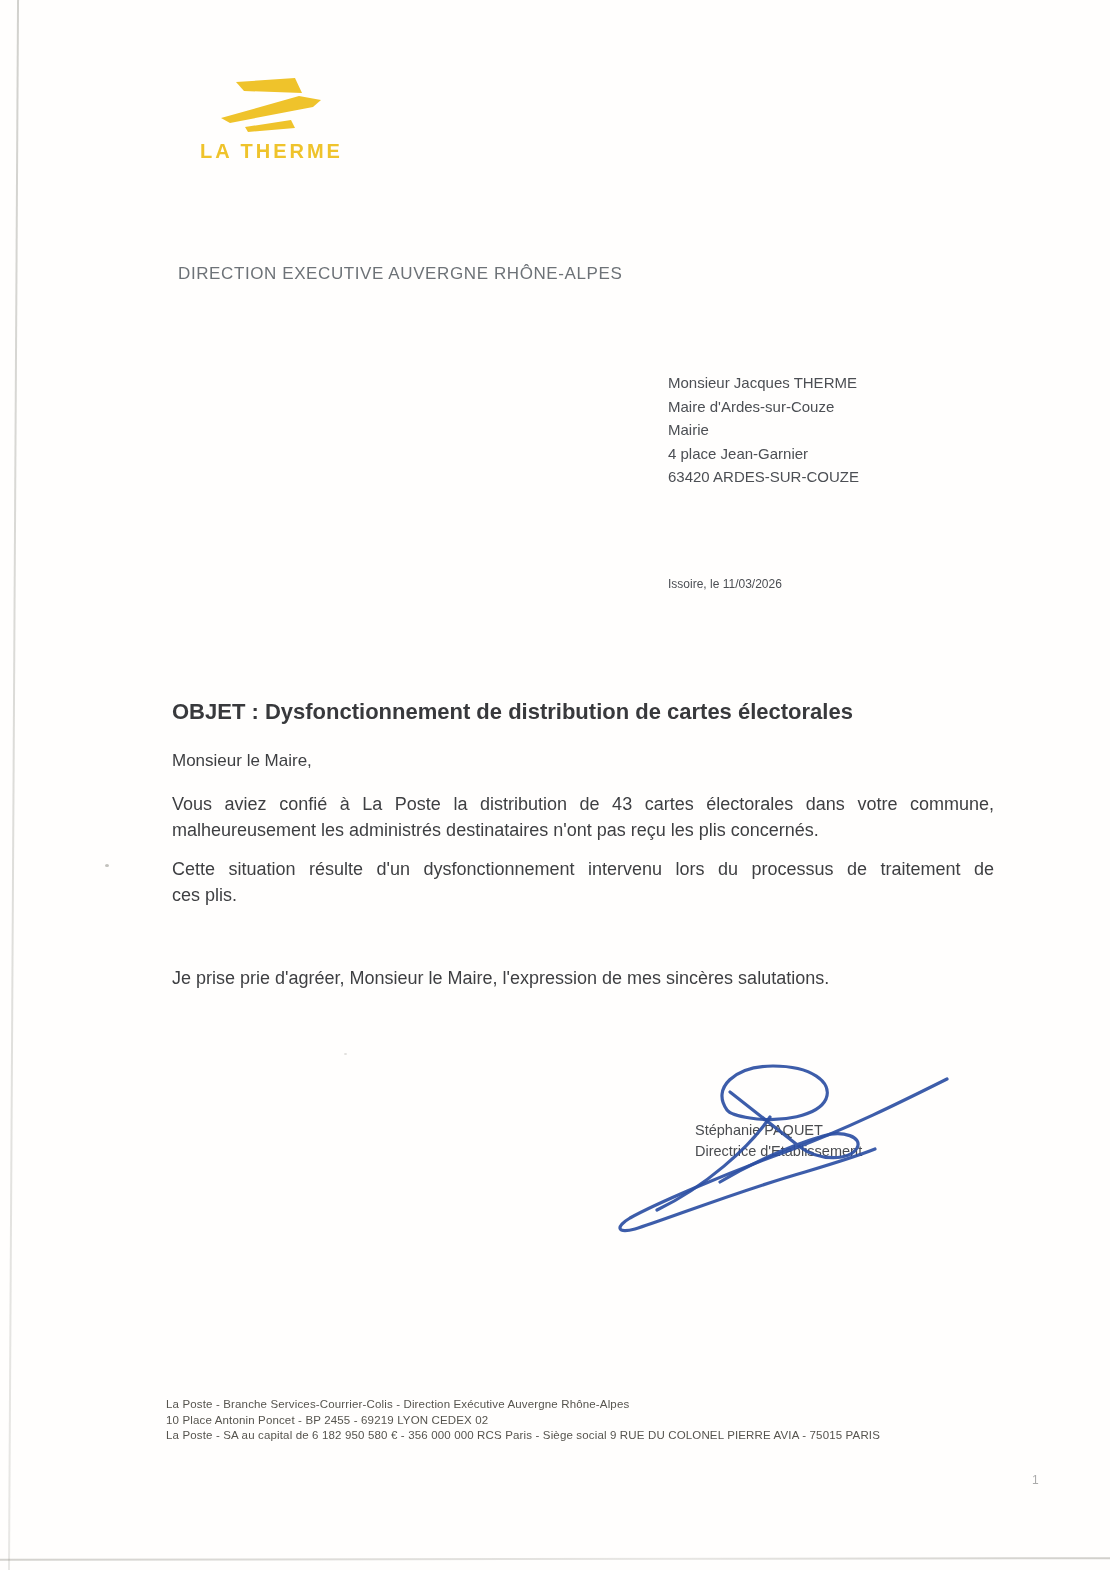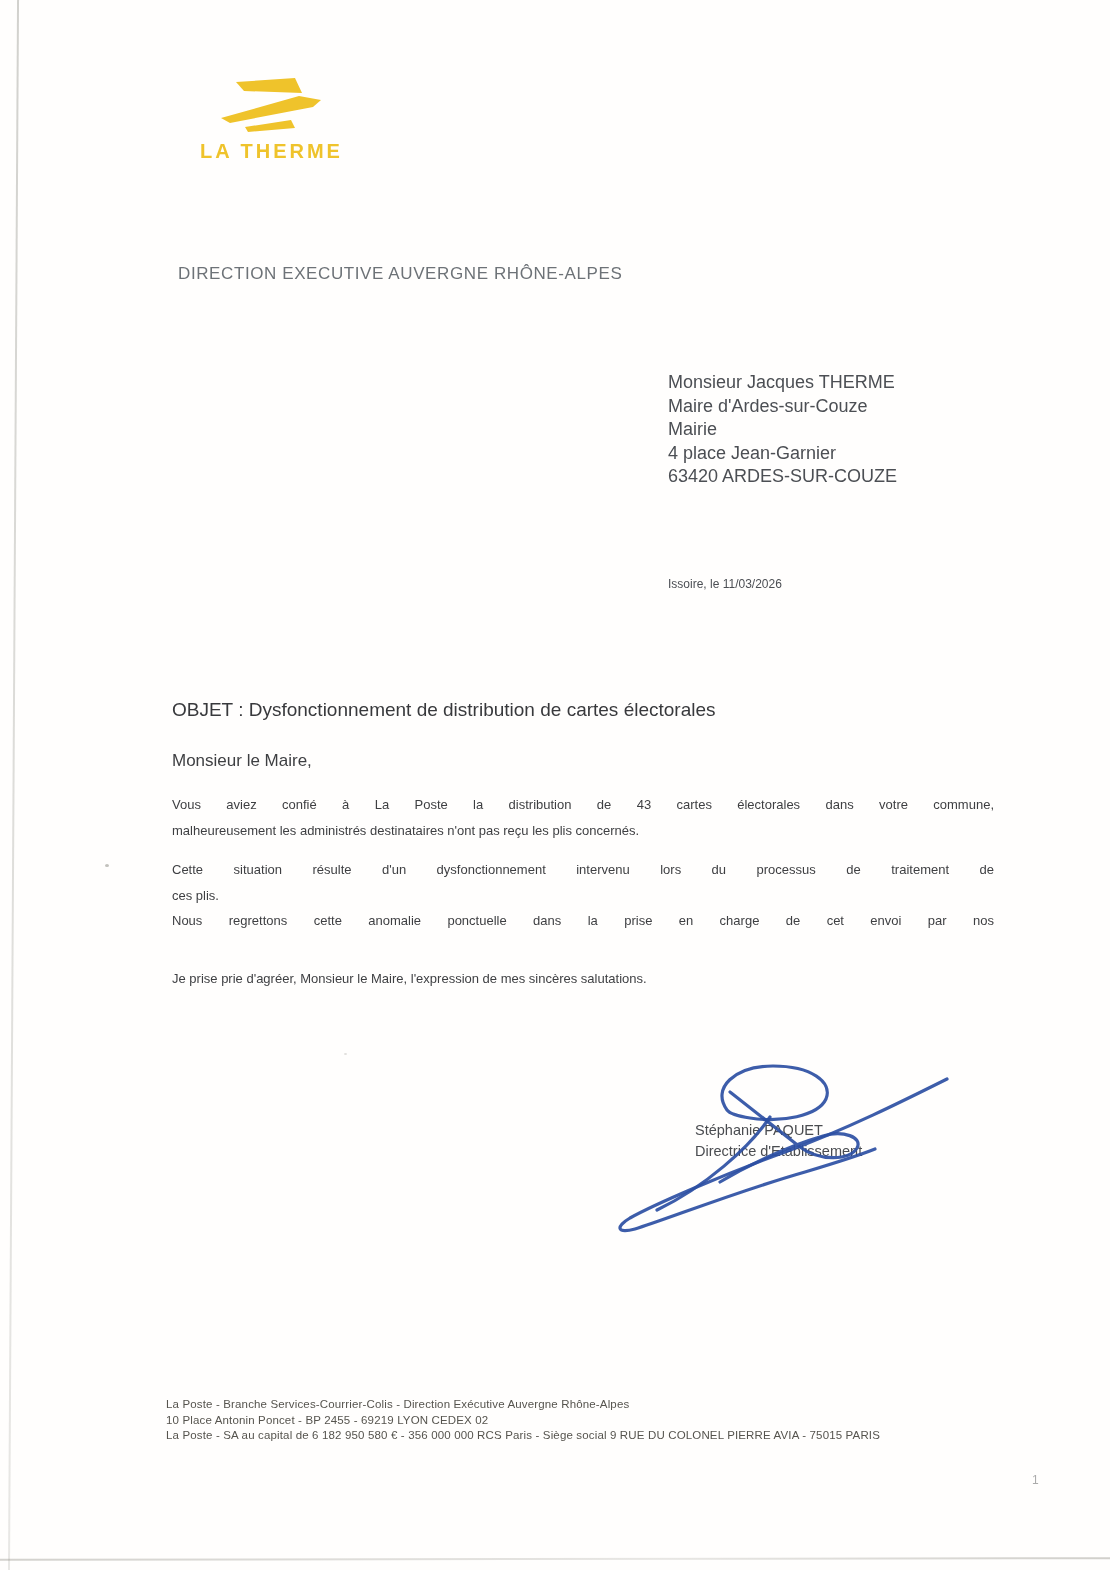--- a/index.html
+++ b/index.html
@@ -37,37 +37,37 @@
     font-size:20px;font-weight:700;letter-spacing:3px;
   }
   .dept{
     position:absolute;left:178px;top:262px;
     color:#6d7277;font-size:17px;line-height:23.5px;letter-spacing:.6px;
   }
 
   
   .recipient{
     position:absolute;left:668px;top:371px;
-    color:#4c4f54;font-size:18px;line-height:23.5px;
+    color:#4c4f54;font-size:15px;line-height:23.5px;
   }
   .dateline{
     position:absolute;left:668px;top:577px;
     color:#4c4f54;font-size:12px;
   }
 
   
   .subject{
     position:absolute;left:172px;top:699px;width:860px;
-    color:#38393c;font-size:19px;font-weight:400;
+    color:#38393c;font-size:22px;font-weight:700;
   }
   .salutation{
     position:absolute;left:172px;top:751px;
     color:#3e3f42;font-size:17px;
   }
-  .bodyblock{position:absolute;left:172px;width:822px;color:#3e3f42;font-size:13px;line-height:25.5px;}
+  .bodyblock{position:absolute;left:172px;width:822px;color:#3e3f42;font-size:18px;line-height:25.5px;}
   .p1{top:792px;}
   .p2{top:857px;}
   .closing{top:966px;}
   .jline{text-align:justify;text-align-last:justify;}
   .lline{text-align:left;}
 
   
   .signature{position:absolute;left:585px;top:1052px;width:380px;height:185px;}
   .sig-name{
     position:absolute;left:110px;top:68px;
@@ -124,21 +124,20 @@
   <div class="salutation">Monsieur le Maire,</div>
 
   <div class="bodyblock p1">
     <div class="jline">Vous aviez confié à La Poste la distribution de 43 cartes électorales dans votre commune,</div>
     <div class="lline">malheureusement les administrés destinataires n'ont pas reçu les plis concernés.</div>
   </div>
 
   <div class="bodyblock p2">
     <div class="jline">Cette situation résulte d'un dysfonctionnement intervenu lors du processus de traitement de</div>
     <div class="lline">ces plis.</div>
-    <div class="jline">Nous regrettons cette anomalie ponctuelle dans la prise en charge de cet envoi par nos</div>
   </div>
 
   <div class="bodyblock closing">
     <div class="lline">Je prise prie d'agréer, Monsieur le Maire, l'expression de mes sincères salutations.</div>
   </div>
 
   <div class="signature">
     <div class="sig-name">
       <div>Stéphanie PAQUET</div>
       <div>Directrice d'Etablissement</div>

